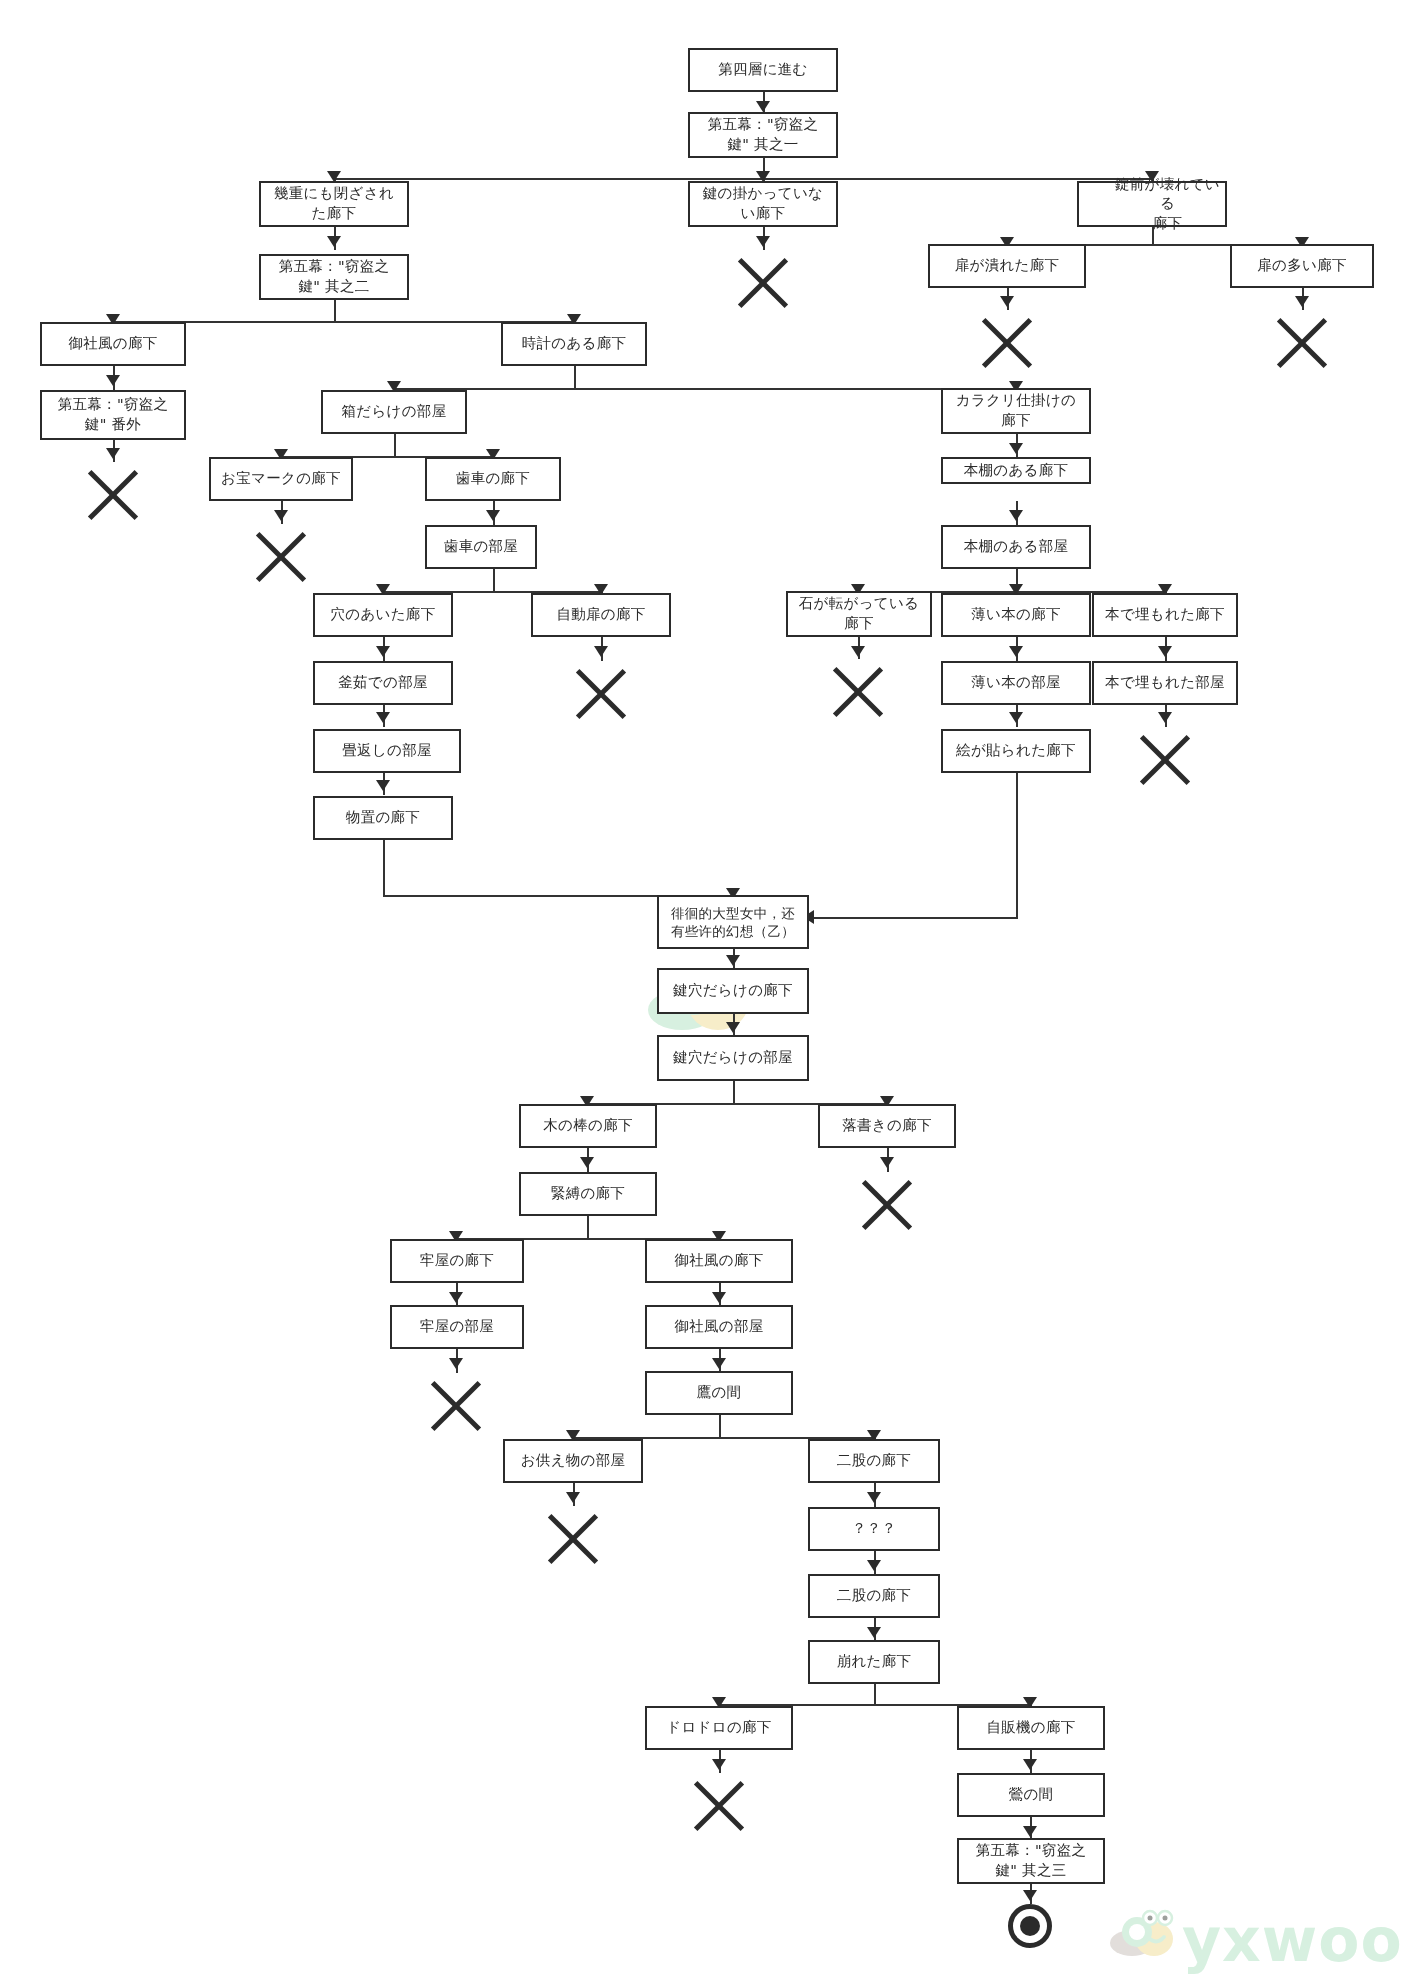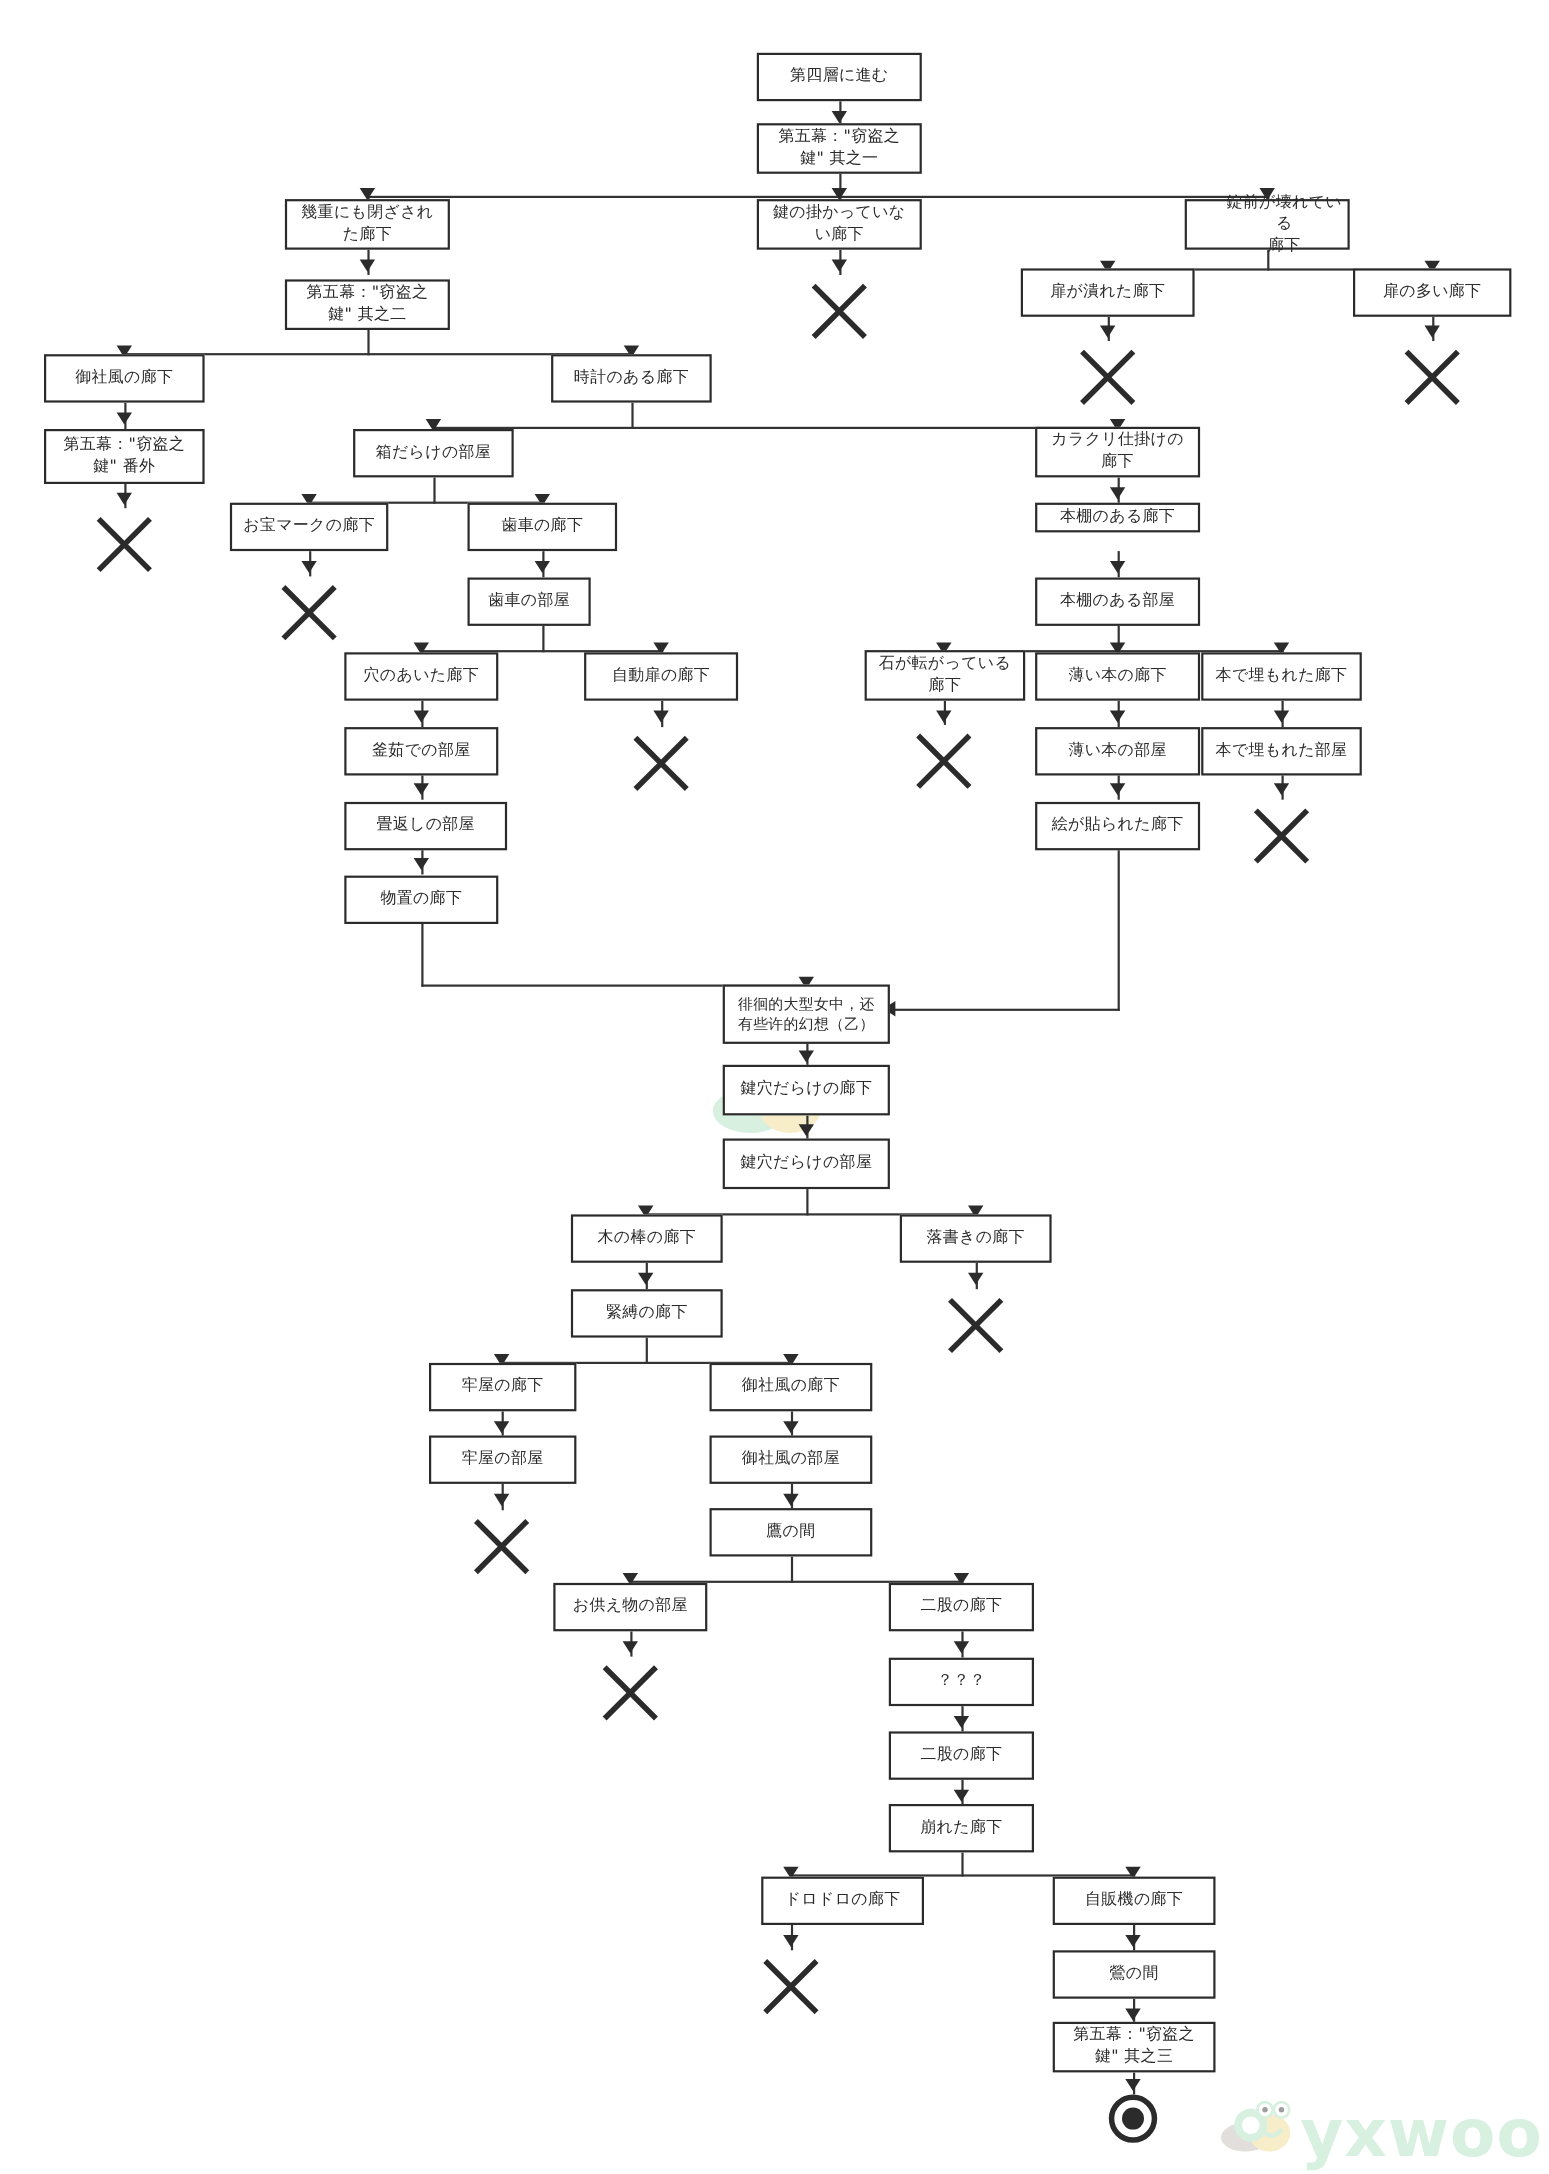--- a/index.html
+++ b/index.html
@@ -511,21 +511,21 @@
   </div>
 
   <div class="node" style="left:808px;top:1574px;width:132px;height:44px;">
     <span>二股の廊下</span>
   </div>
 
   <div class="node" style="left:808px;top:1640px;width:132px;height:44px;">
     <span>崩れた廊下</span>
   </div>
 
-  <div class="node" style="left:645px;top:1706px;width:148px;height:44px;margin-left:47px;">
+  <div class="node" style="left:645px;top:1706px;width:148px;height:44px;">
     <span>ドロドロの廊下</span>
   </div>
 
   <div class="node" style="left:957px;top:1706px;width:148px;height:44px;">
     <span>自販機の廊下</span>
   </div>
 
   <div class="node" style="left:957px;top:1773px;width:148px;height:44px;">
     <span>鶯の間</span>
   </div>

